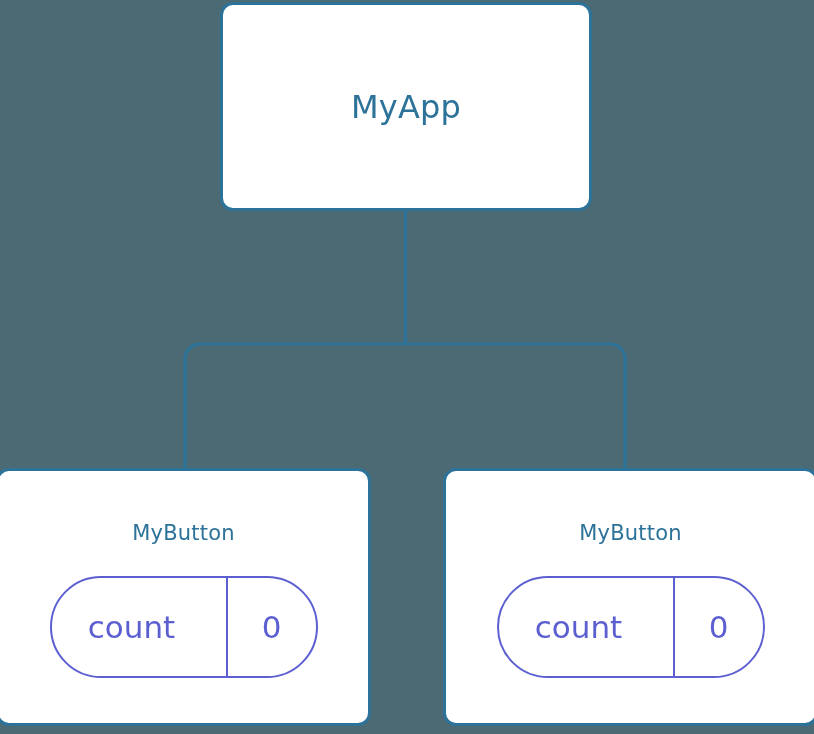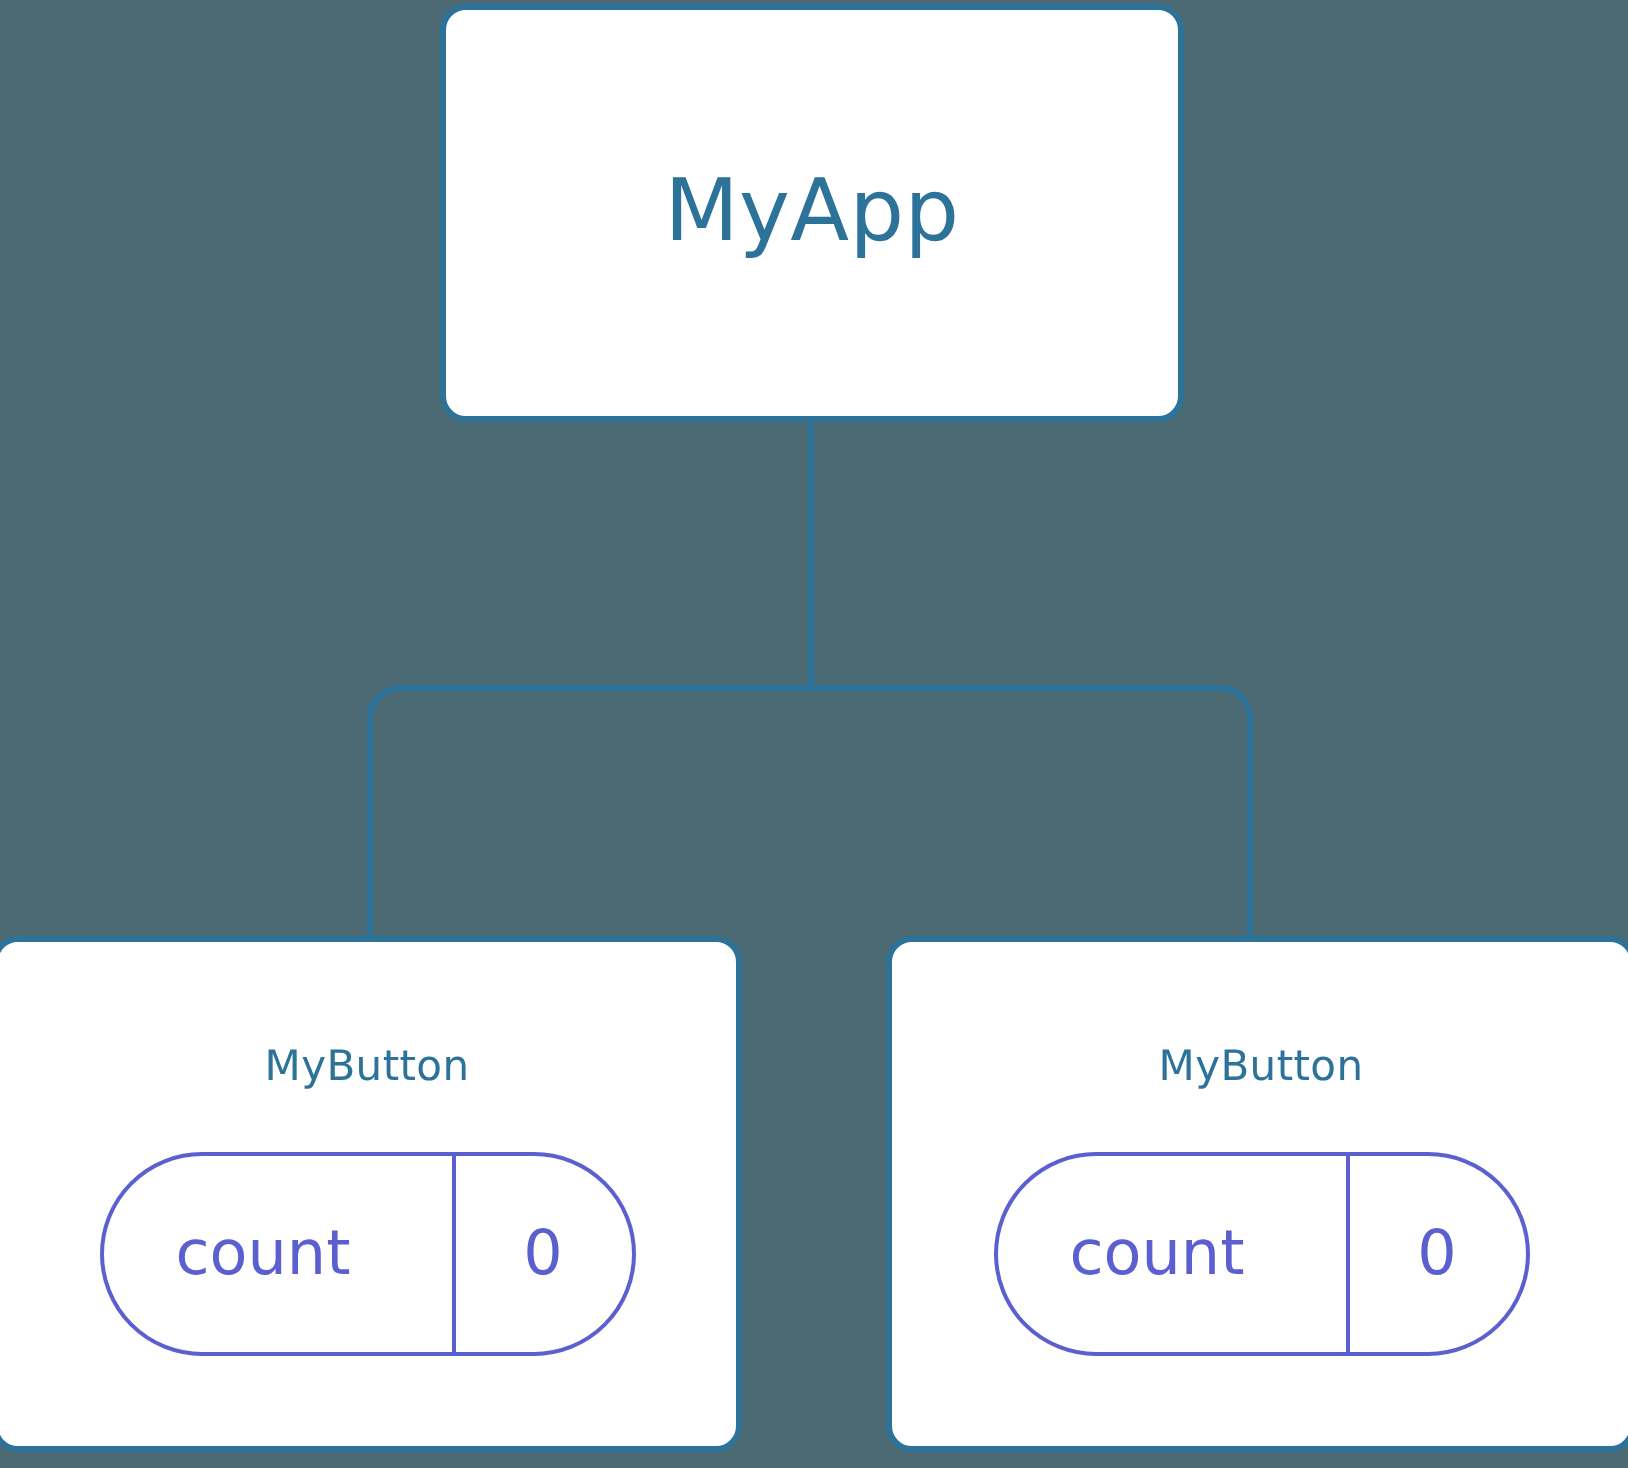--- a/index.html
+++ b/index.html
@@ -58,21 +58,21 @@
   .node-child-left  { left: -4px; }
   .node-child-right { left: 443px; }
 
   .node-title {
     color: #2c7299;
     font-size: 21px;
     line-height: 1;
     letter-spacing: 0.2px;
     white-space: nowrap;
   }
-  .node-root .node-title { font-size: 43px; }
+  .node-root .node-title { font-size: 32px; }
   .node-child .node-title { margin-top: 52px; }
 
   
   .state-pill {
     margin-top: 32px;
     display: flex;
     align-items: stretch;
     height: 102px;
     border: 2px solid #5b5fd0;
     border-radius: 51px;

